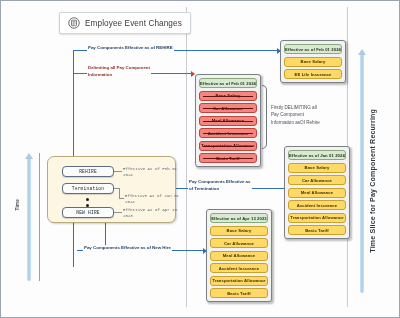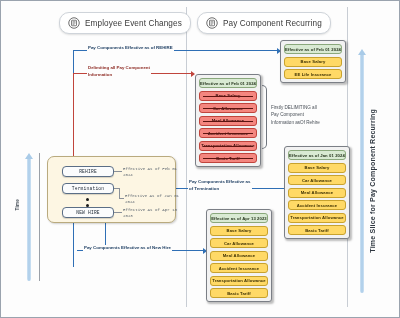--- a/index.html
+++ b/index.html
@@ -17,21 +17,21 @@
     background:#fdfdfd;
     overflow:hidden;
   }
 
   
   .hdr{
     position:absolute;
     display:flex;align-items:center;gap:5px;
     background:#ffffff;
     border:1px solid #cfd4da;
-    border-radius:10px;
+    border-radius:2px;
     padding:4px 8px;
     box-shadow:0 1px 2px rgba(0,0,0,.12);
     white-space:nowrap;
   }
   .hdr .lbl{font-size:8.2px;color:#3a3a3a;letter-spacing:.1px;}
   .doc-icon{width:12px;height:12px;flex:0 0 12px;}
 
   
   .divider{
     position:absolute;
@@ -204,30 +204,20 @@
     <svg class="doc-icon" viewBox="0 0 24 24">
       <circle cx="12" cy="12" r="10.5" fill="none" stroke="#4a4a4a" stroke-width="1.6"></circle>
       <rect x="7" y="6.5" width="10" height="11" rx="1" fill="none" stroke="#4a4a4a" stroke-width="1.4"></rect>
       <line x1="9" y1="9.5" x2="15" y2="9.5" stroke="#4a4a4a" stroke-width="1.2"></line>
       <line x1="9" y1="12" x2="15" y2="12" stroke="#4a4a4a" stroke-width="1.2"></line>
       <line x1="9" y1="14.5" x2="13" y2="14.5" stroke="#4a4a4a" stroke-width="1.2"></line>
     </svg>
     <span class="lbl">Employee Event Changes</span>
   </div>
 
-  <div class="hdr" style="left:196px;top:11px;">
-    <svg class="doc-icon" viewBox="0 0 24 24">
-      <circle cx="12" cy="12" r="10.5" fill="none" stroke="#4a4a4a" stroke-width="1.6"></circle>
-      <rect x="7" y="6.5" width="10" height="11" rx="1" fill="none" stroke="#4a4a4a" stroke-width="1.4"></rect>
-      <line x1="9" y1="9.5" x2="15" y2="9.5" stroke="#4a4a4a" stroke-width="1.2"></line>
-      <line x1="9" y1="12" x2="15" y2="12" stroke="#4a4a4a" stroke-width="1.2"></line>
-      <line x1="9" y1="14.5" x2="13" y2="14.5" stroke="#4a4a4a" stroke-width="1.2"></line>
-    </svg>
-    <span class="lbl">Pay Component Recurring</span>
-  </div>
 
   <div class="axis" style="left:24px;top:152px;height:128px;">
     <div class="head"></div>
     <div class="shaft"></div>
   </div>
   <div class="axis-lbl" style="left:14px;top:198px;">Time</div>
   <div class="tick" style="left:38px;top:152px;height:128px;"></div>
 
   <div class="axis" style="left:357px;top:48px;height:244px;">
     <div class="head"></div>

